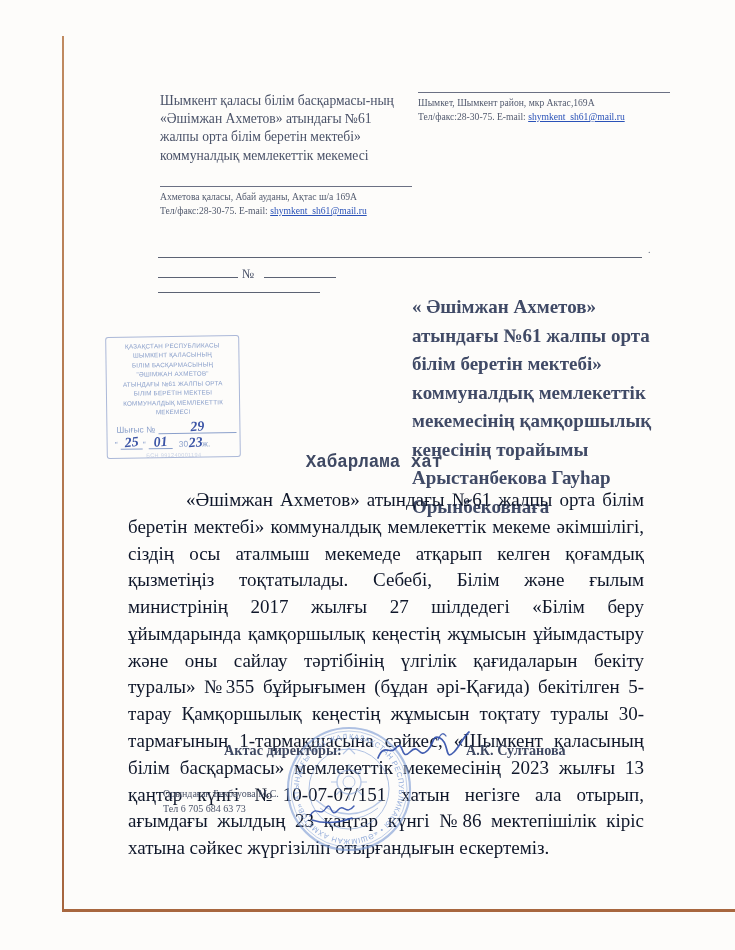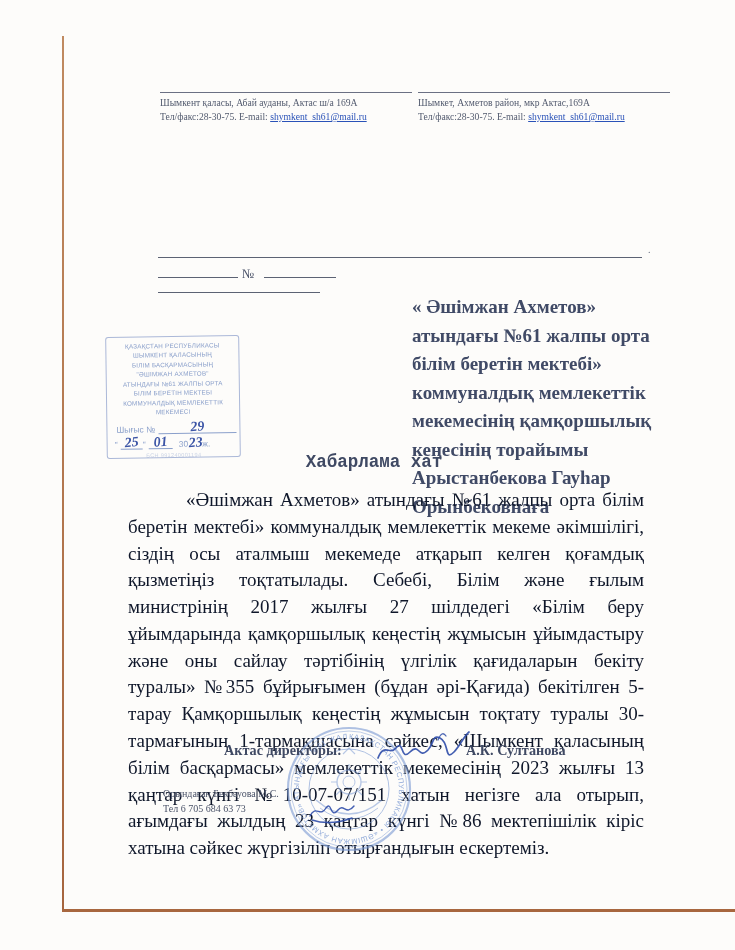--- a/index.html
+++ b/index.html
@@ -52,30 +52,31 @@
   .executor{font-size:10px;line-height:1.5;color:#4a5268;}
   svg{display:block;}
 </style>
 </head>
 <body>
 
 <div class="abs edge-left"></div>
 <div class="abs edge-bottom"></div>
 
 <div class="abs lh-col" style="left:160px;top:92px;">
+  <div class="org org-box">Шымкент қаласы білім басқармасы-ның «Әшімжан Ахметов» атындағы №61 жалпы орта білім беретін мектебі» коммуналдық мемлекеттік мекемесі</div>
   <div class="addr">
-    <span>Шымкент қаласы, Абай ауданы, Актас ш/а 169А</span><br>
+    <span>Ахметова қаласы, Абай ауданы, Ақтас ш/а 169А</span><br>
     <span>Тел/факс:28-30-75. E-mail:</span>
     <span class="email">shymkent_sh61@mail.ru</span>
   </div>
 </div>
 
 <div class="abs lh-col" style="left:418px;top:92px;">
   <div class="addr">
-    <span>Шымкет, Ахметов район, мкр Актас,169А</span><br>
+    <span>Шымкет, Шымкент район, мкр Актас,169А</span><br>
     <span>Тел/факс:28-30-75. E-mail:</span>
     <span class="email">shymkent_sh61@mail.ru</span>
   </div>
 </div>
 
 <div class="abs rule" style="left:158px;top:257px;width:484px;"></div>
 <div class="abs dot-mark" style="left:648px;top:244px;">.</div>
 <div class="abs" style="left:158px;top:262px;">
   <span class="blank" style="width:80px;height:15px;"></span>
   <span class="num-sign">№</span>

